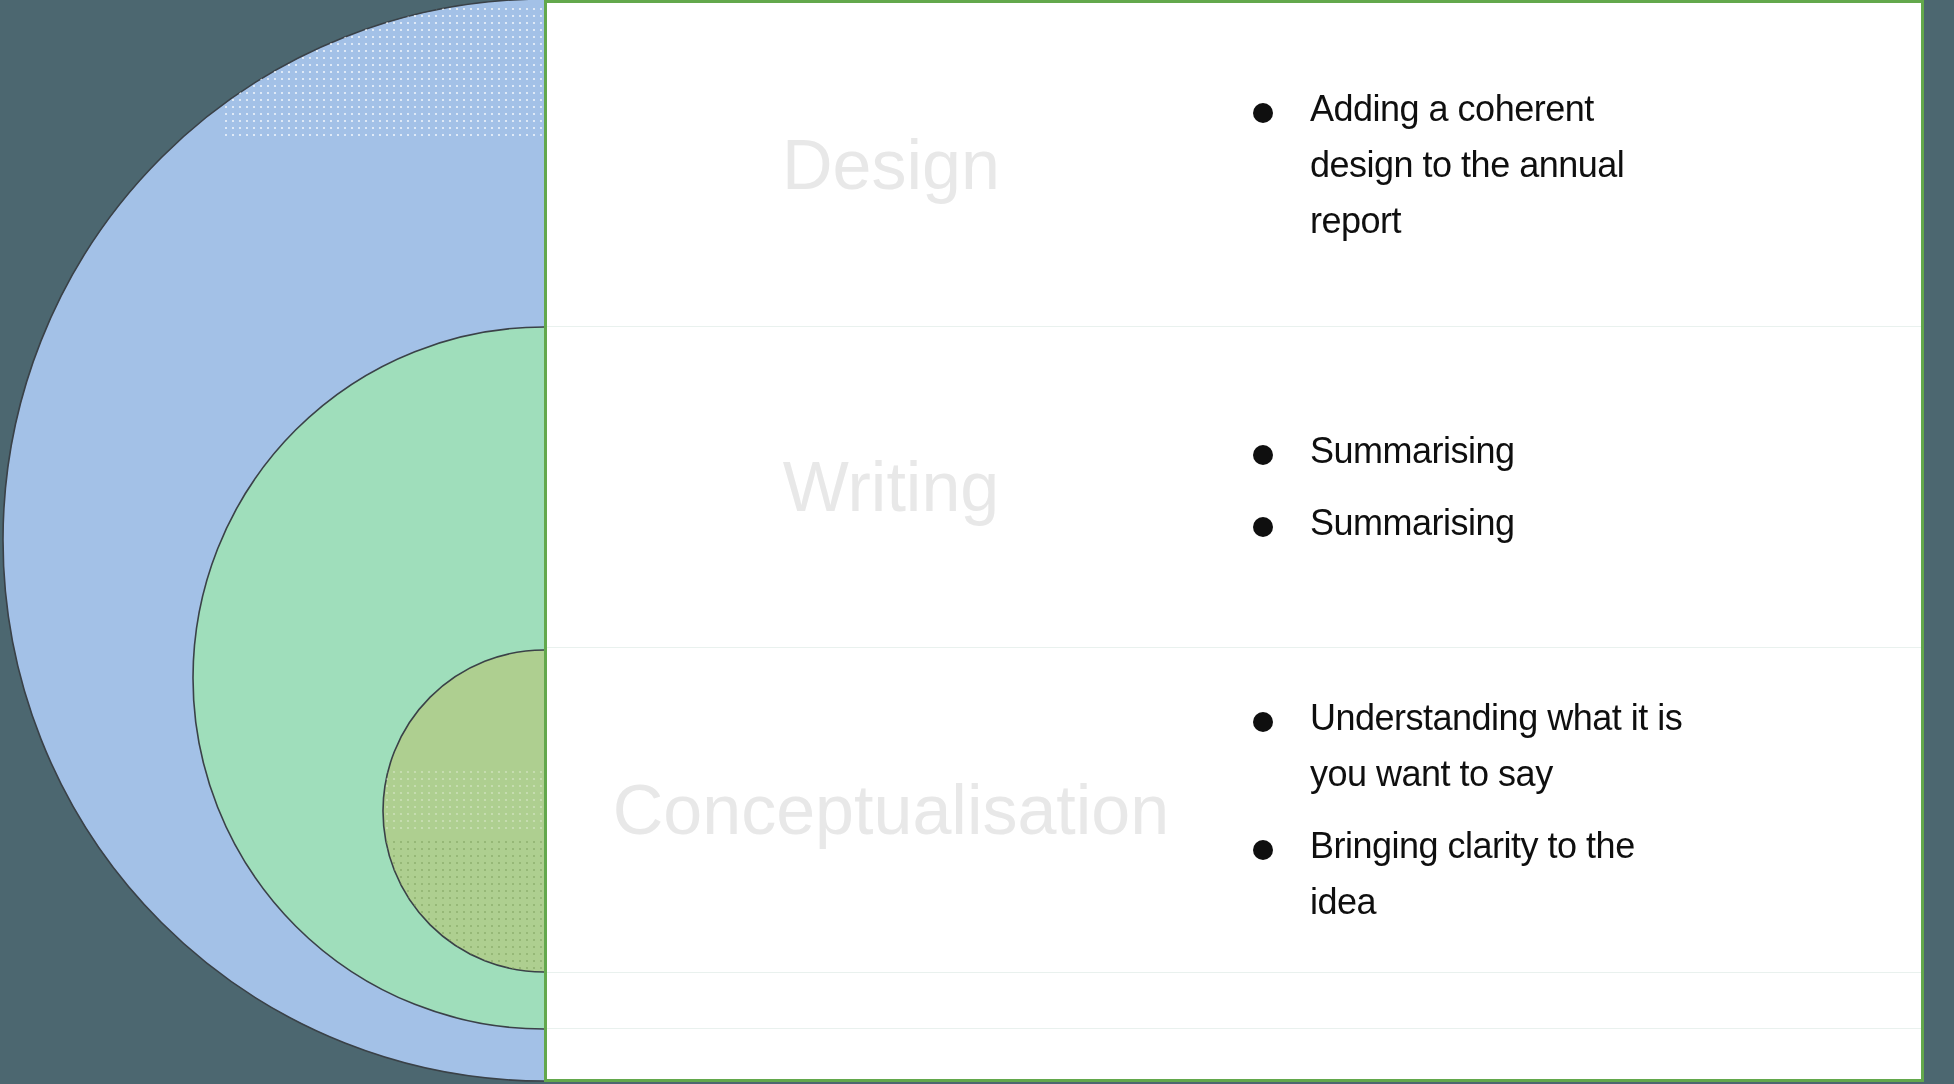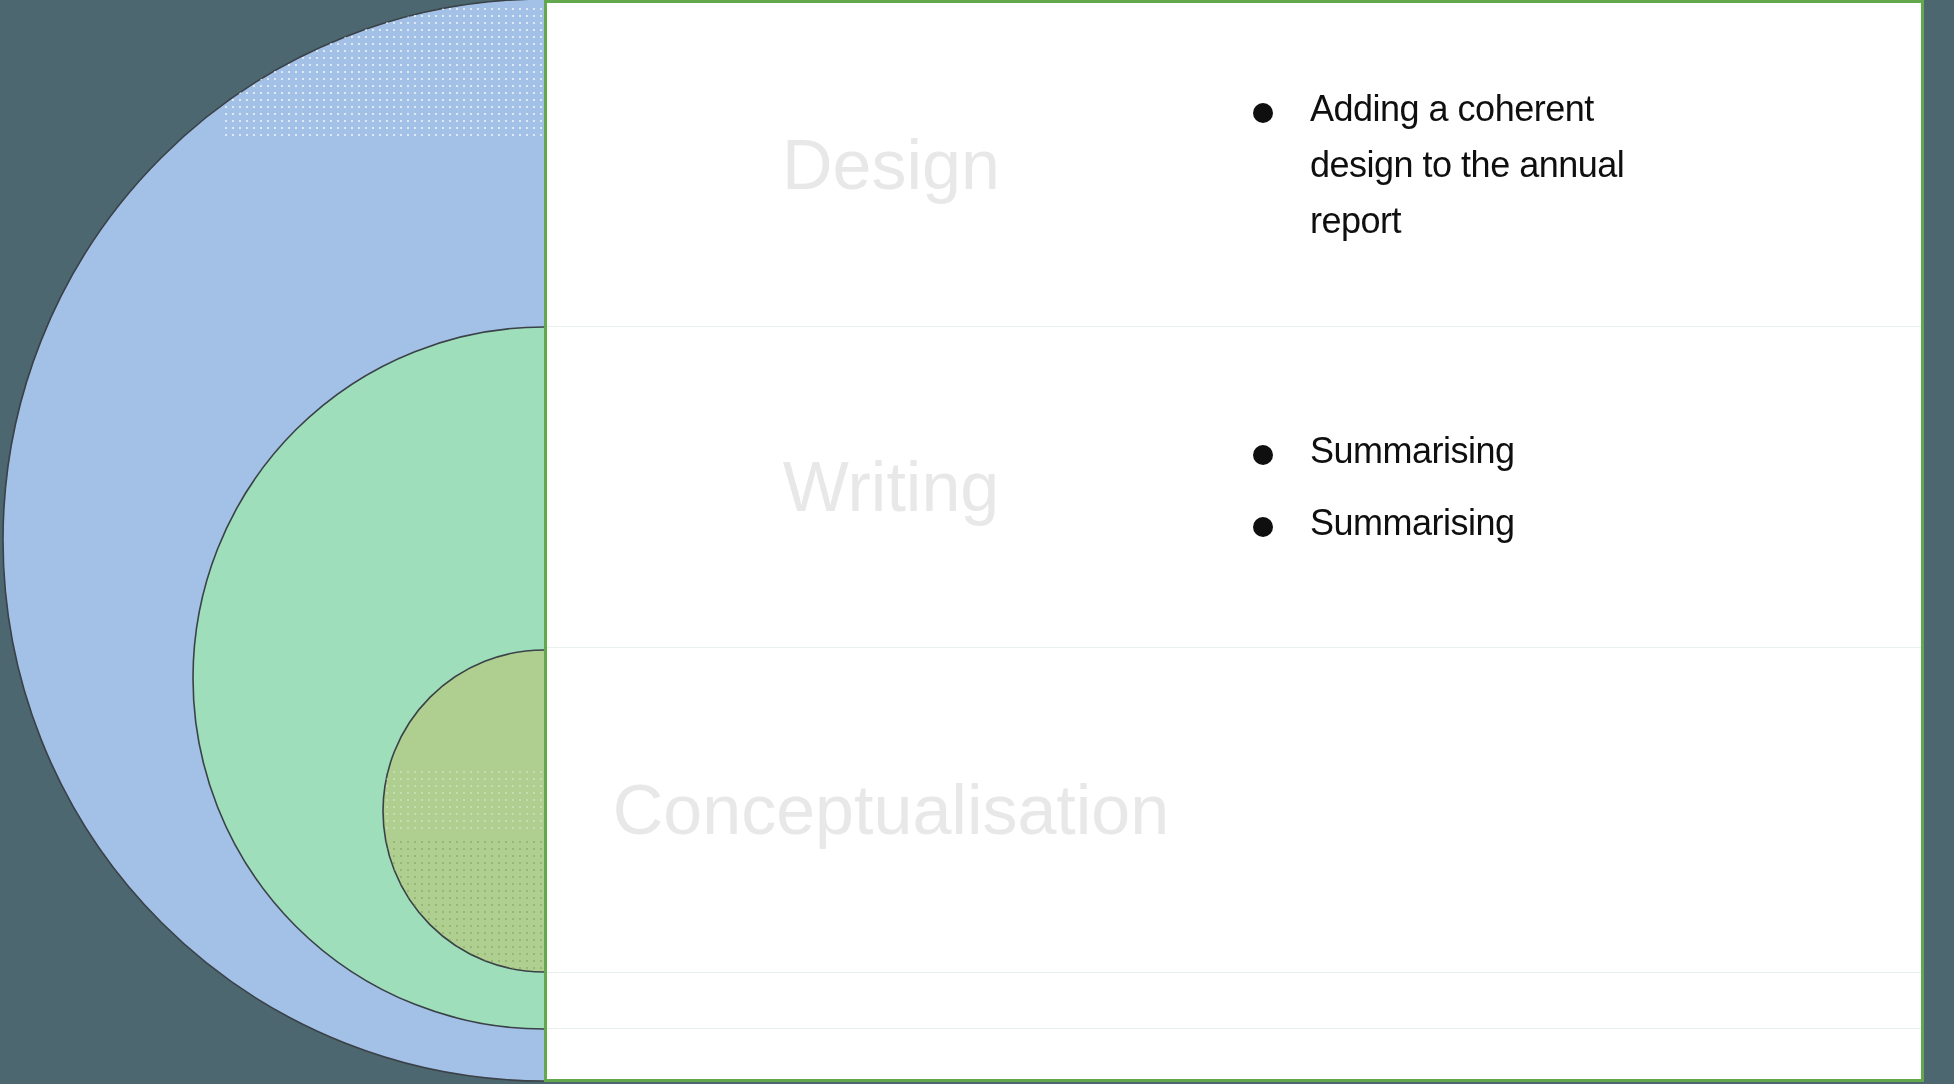--- a/index.html
+++ b/index.html
@@ -149,19 +149,27 @@
           <li>Summarising</li>
           <li>Summarising</li>
         </ul>
       </div>
     </div>
 
     <div class="row r3">
       <div class="label-cell">
         <span class="circle-label">Conceptualisation</span>
       </div>
+      <div class="bullets-cell">
+        <ul class="bullets">
+          <li>Understanding what it is
+you want to say</li>
+          <li>Bringing clarity to the
+idea</li>
+        </ul>
+      </div>
     </div>
 
     <div class="row r4"></div>
     <div class="row r5"></div>
 
   </div>
 </div>
 
 </body></html>

